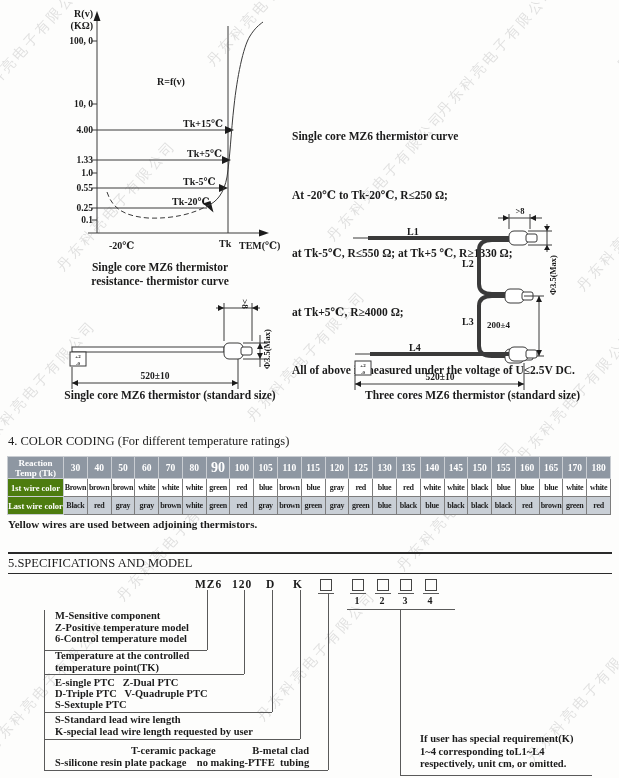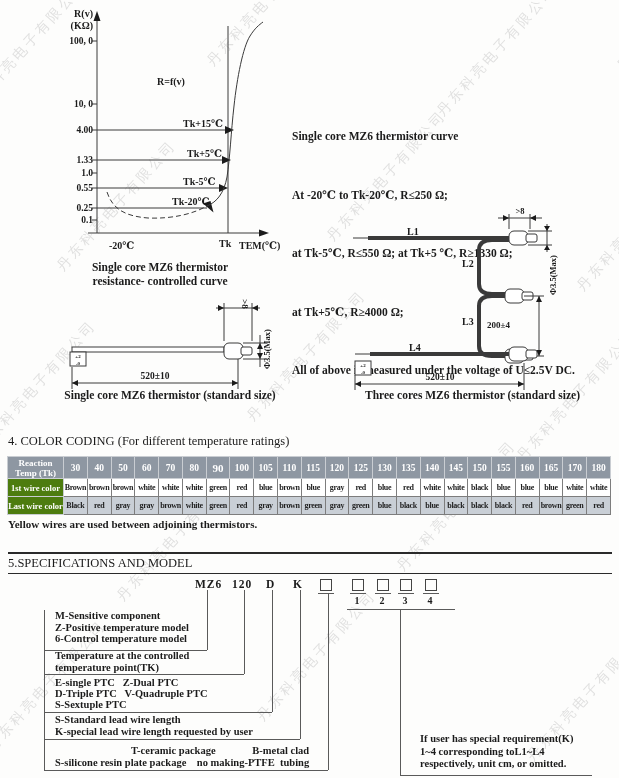--- a/index.html
+++ b/index.html
@@ -100,21 +100,21 @@
     <text x="183" y="127" font-size="10">Tk+15℃</text>
     <text x="187" y="157" font-size="10">Tk+5℃</text>
     <text x="183" y="185" font-size="10">Tk-5℃</text>
     <text x="172" y="205" font-size="10">Tk-20℃</text>
     <text x="109" y="249" font-size="10">-20℃</text>
     <text x="219" y="247" font-size="10">Tk</text>
     <text x="239" y="249" font-size="10">TEM(℃)</text>
   </svg>
 
   <div class="abs cap" style="left:35px;top:261px;width:250px;">Single core MZ6 thermistor</div>
-  <div class="abs cap" style="left:35px;top:275px;width:250px;">resistance- controlled curve</div>
+  <div class="abs cap" style="left:35px;top:275px;width:250px;">resistance- thermistor curve</div>
 
   <div class="abs desc" style="left:292px;top:88px;">
     <div>Single core MZ6 thermistor curve</div>
     <div>At -20℃ to Tk-20℃, R≤250 Ω;</div>
     <div>at Tk-5℃, R≤550 Ω; at Tk+5 ℃, R≥1330 Ω;</div>
     <div>at Tk+5℃, R≥4000 Ω;</div>
     <div>All of above is measured under the voltage of U≤2.5V DC.</div>
   </div>
 
   <svg class="abs" style="left:55px;top:295px" width="230" height="112" viewBox="0 0 230 112">
@@ -244,21 +244,21 @@
             <th class="hd">
               <div>Reaction</div>
               <div>Temp (Tk)</div>
             </th>
             <th class="hd" style="font-size: 9.5px;">30</th>
             <th class="hd" style="font-size: 9.5px;">40</th>
             <th class="hd" style="font-size: 9.5px;">50</th>
             <th class="hd" style="font-size: 9.5px;">60</th>
             <th class="hd" style="font-size: 9.5px;">70</th>
             <th class="hd" style="font-size: 9.5px;">80</th>
-            <th class="hd" style="font-size: 11px;">90</th>
+            <th class="hd" style="font-size: 14px;">90</th>
             <th class="hd" style="font-size: 9.5px;">100</th>
             <th class="hd" style="font-size: 9.5px;">105</th>
             <th class="hd" style="font-size: 9.5px;">110</th>
             <th class="hd" style="font-size: 9.5px;">115</th>
             <th class="hd" style="font-size: 9.5px;">120</th>
             <th class="hd" style="font-size: 9.5px;">125</th>
             <th class="hd" style="font-size: 9.5px;">130</th>
             <th class="hd" style="font-size: 9.5px;">135</th>
             <th class="hd" style="font-size: 9.5px;">140</th>
             <th class="hd" style="font-size: 9.5px;">145</th>

